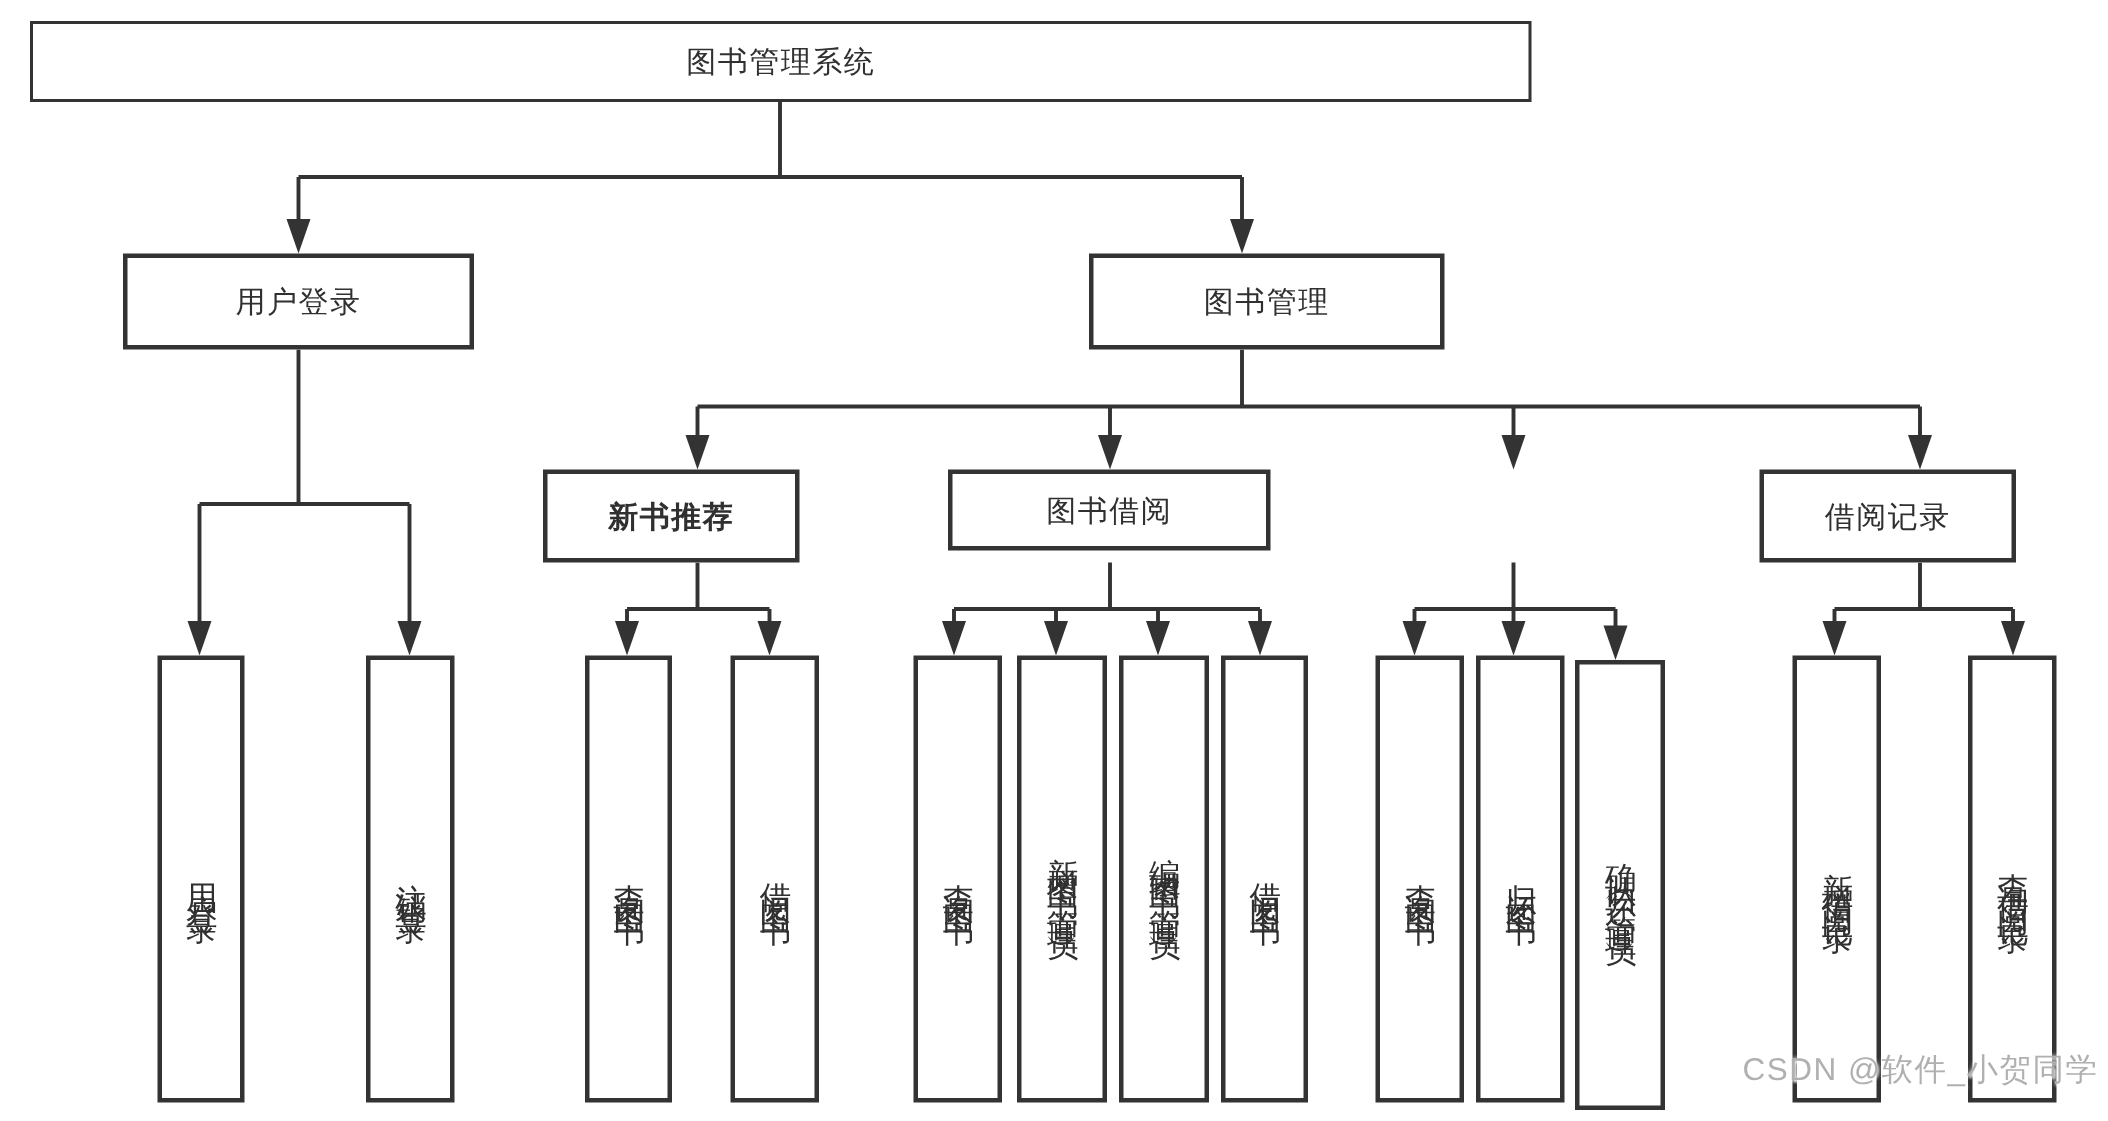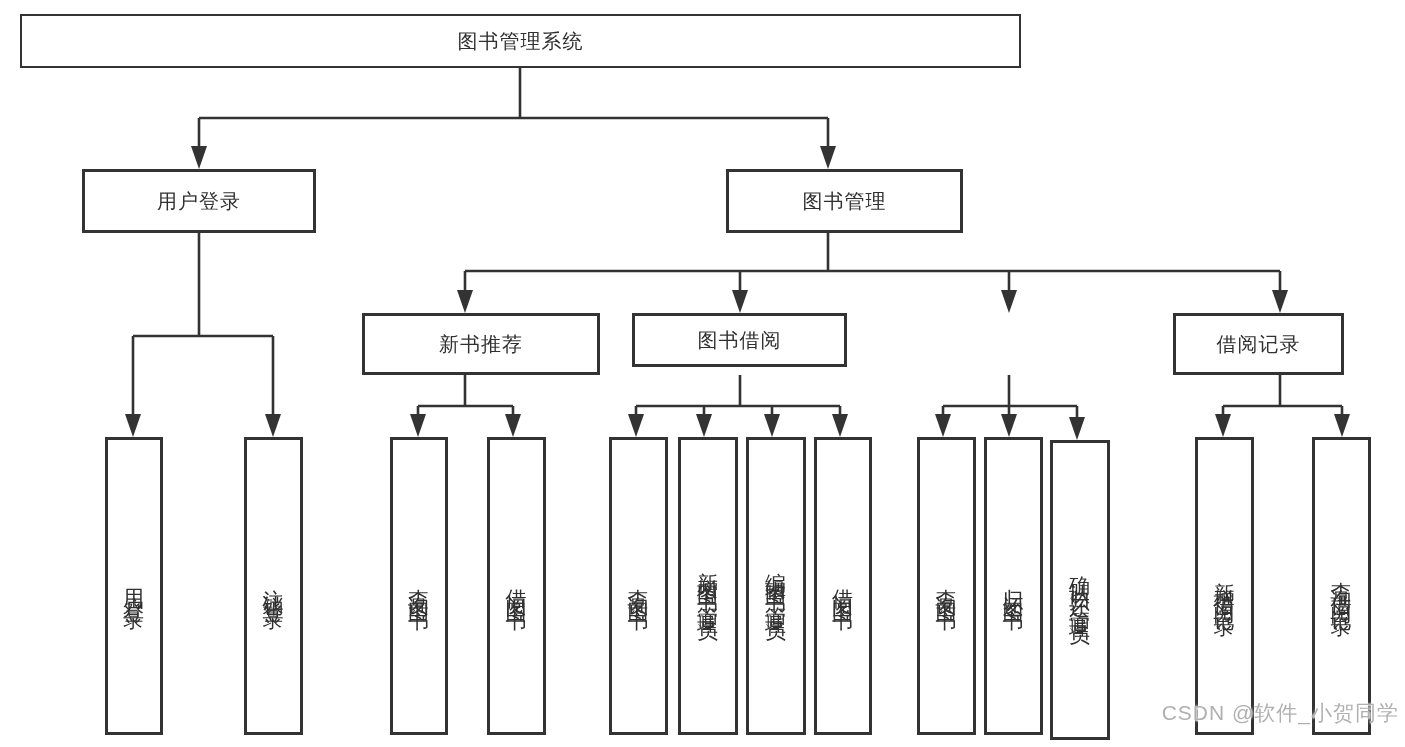--- a/index.html
+++ b/index.html
@@ -24,21 +24,21 @@
   .node.v span{
     writing-mode:vertical-rl;text-orientation:mixed;
     font-size:21px;line-height:1;letter-spacing:7px;
   }
   
   #n-root{left:20px;top:14px;width:1001px;height:54px;border-width:2px;}
   
   #n-user-login{left:82px;top:169px;width:234px;height:64px;}
   #n-book-mgmt{left:710px;top:169px;width:237px;height:64px;margin-left:16px;}
   
-  #n-rec{left:362px;top:313px;width:238px;height:62px;}
+  #n-rec{left:362px;top:313px;width:171px;height:62px;font-weight:bold;}
   #n-bb{left:632px;top:313px;width:215px;height:54px;}
   #n-cb{left:902px;top:313px;width:215px;height:62px;}
   #n-br{left:1173px;top:313px;width:171px;height:62px;}
   
   .leaf{top:437px;height:298px;}
   #l-ul1{left:105px;width:58px;}
   #l-ul2{left:244px;width:59px;}
   #l-rec1{left:390px;width:58px;}
   #l-rec2{left:487px;width:59px;}
   #l-bb1{left:609px;width:59px;}

